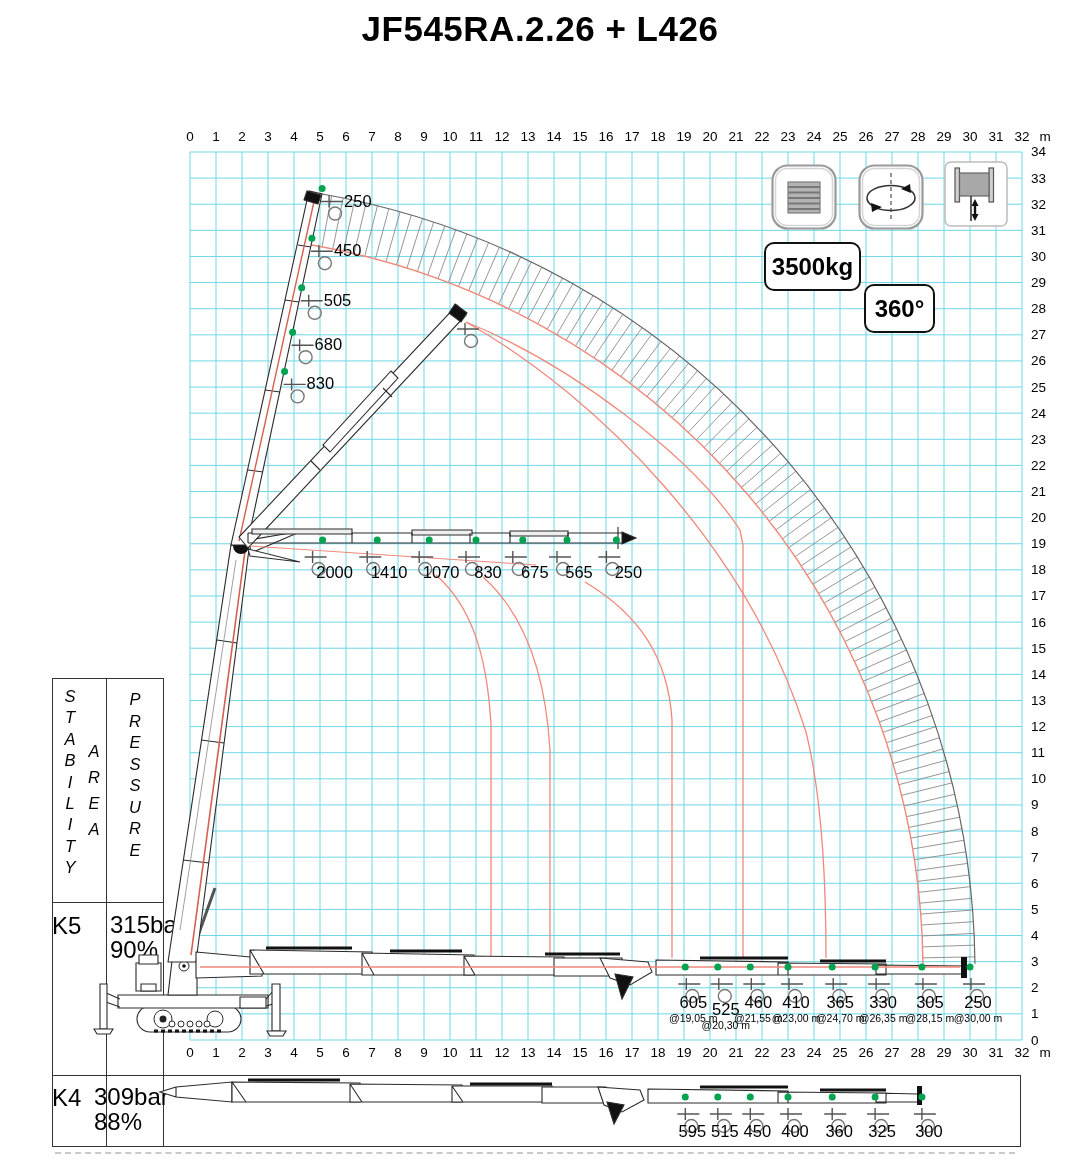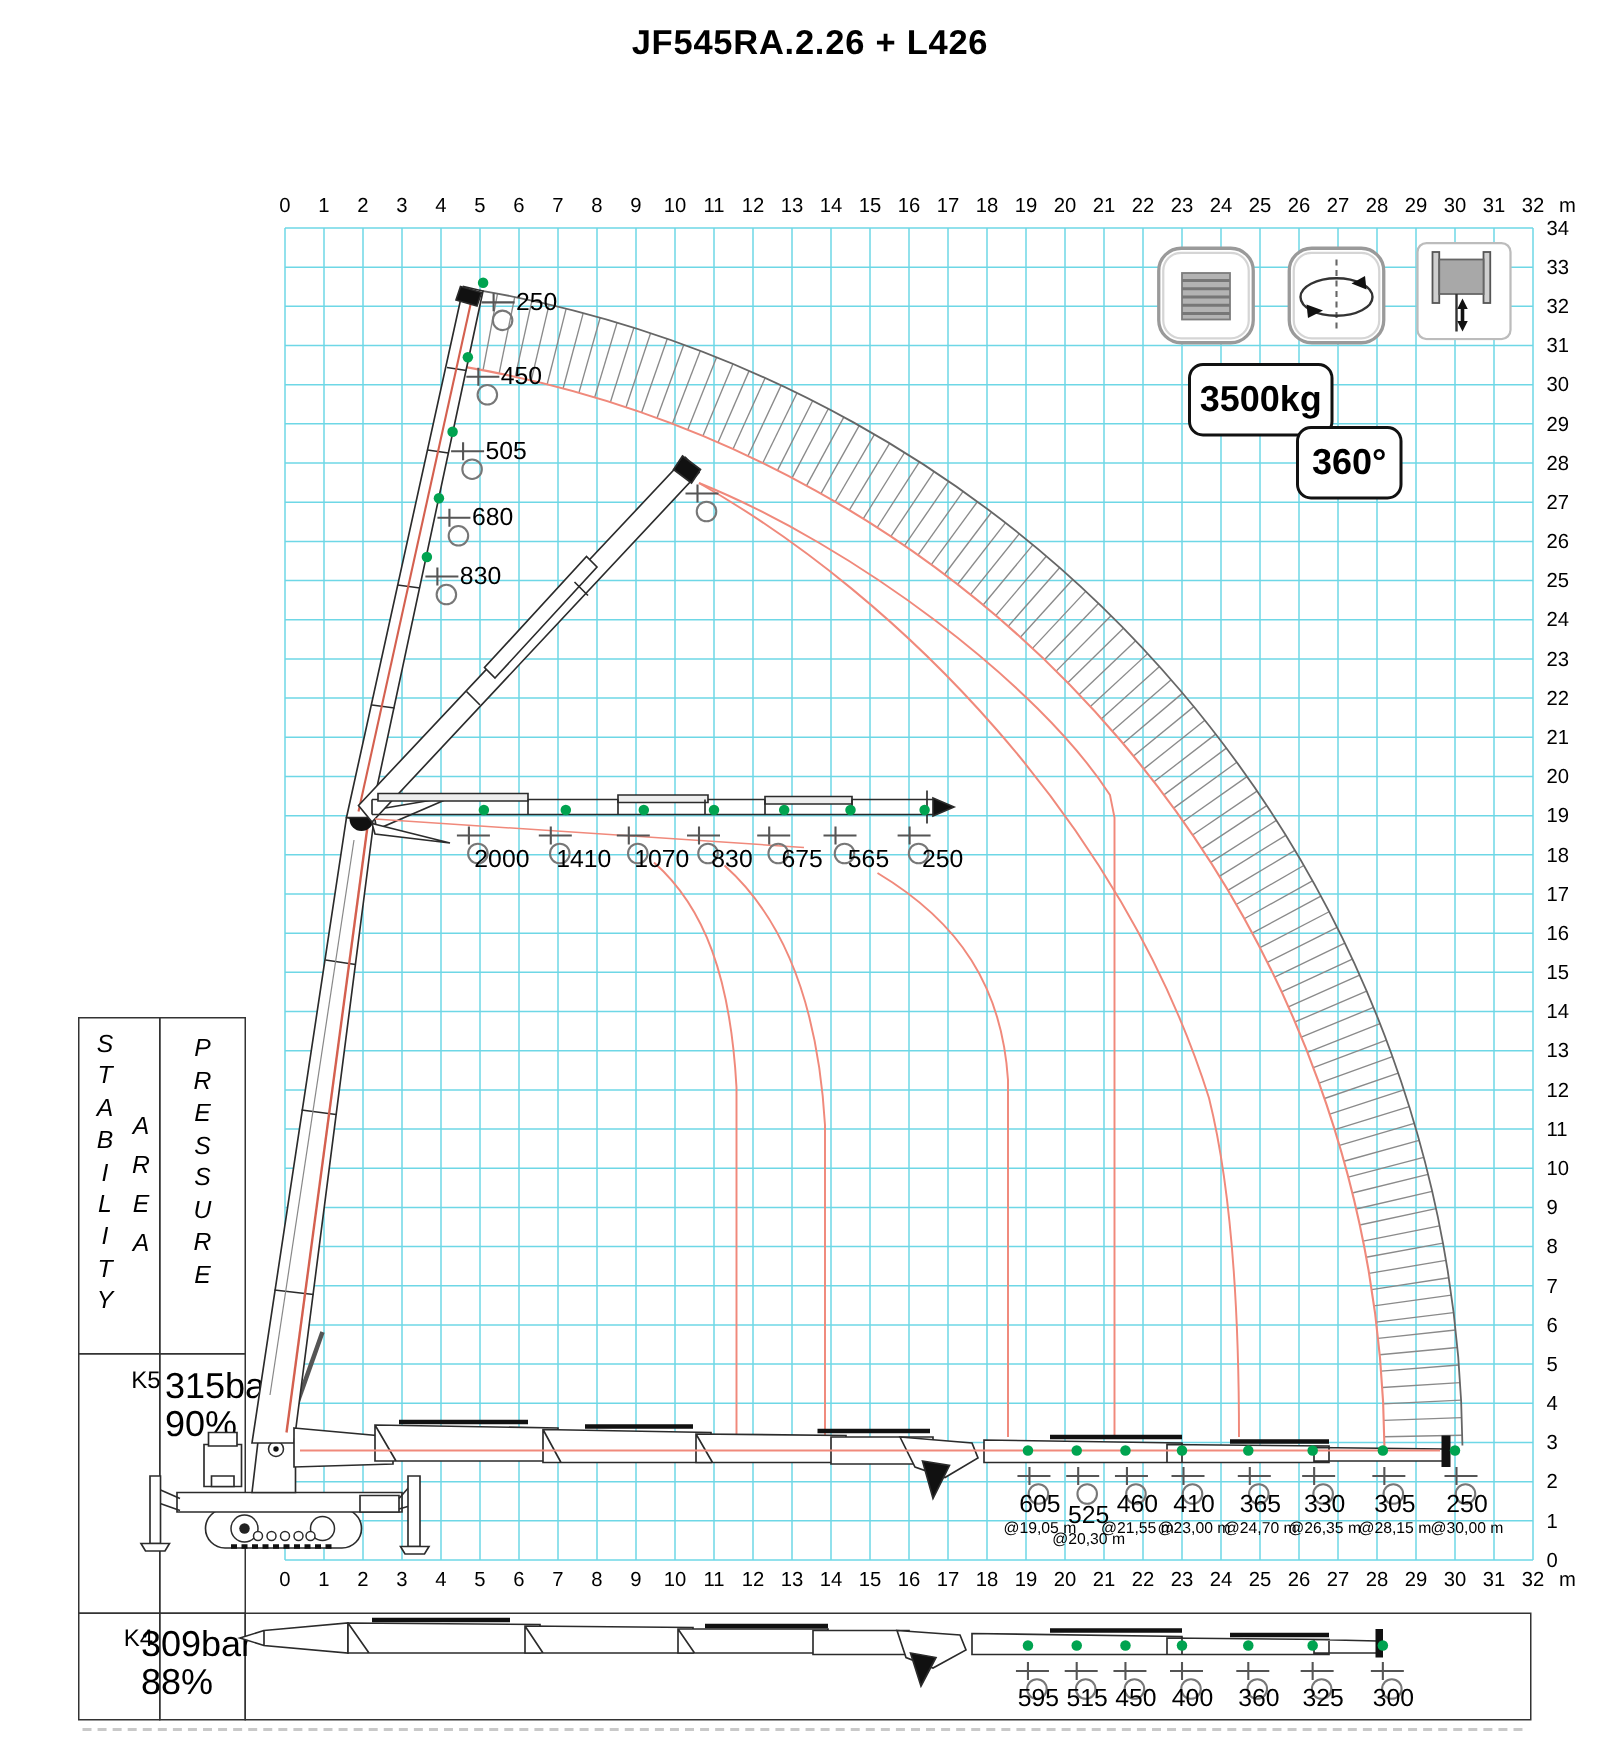--- a/index.html
+++ b/index.html
@@ -1,25 +1,25 @@
 <!DOCTYPE html>
 <html><head>
 <meta charset="utf-8">
 <style>
   html,body{margin:0;padding:0;background:#fff;}
   .page{position:relative;width:1080px;height:1163px;background:#fff;overflow:hidden;
         font-family:"Liberation Sans",sans-serif;color:#000;}
   
   .title{position:absolute;left:0;right:0;top:8px;text-align:center;z-index:5;pointer-events:none;}
-  .title div{font-size:23px;font-weight:bold;line-height:41px;letter-spacing:0.5px;}
+  .title div{font-size:35px;font-weight:bold;line-height:41px;letter-spacing:0.5px;}
   
   .cell{position:absolute;border:1.2px solid #333;box-sizing:border-box;background:transparent;z-index:1;}
   .vtxt{position:absolute;z-index:1;font-style:italic;font-size:16.5px;white-space:pre-line;text-align:center;}
   .ktxt{position:absolute;z-index:1;font-size:24px;white-space:pre-line;line-height:25px;}
-  .kkey{position:absolute;z-index:1;font-size:16px;text-align:right;}
+  .kkey{position:absolute;z-index:1;font-size:24px;text-align:left;}
   
   #chart-svg{position:absolute;left:0;top:0;z-index:2;pointer-events:none;}
   
   .badge{position:absolute;z-index:6;border:2.5px solid #111;border-radius:10px;background:#fff;
          display:flex;align-items:center;justify-content:center;font-size:24px;font-weight:bold;}
   .iconbox{position:absolute;z-index:6;}
   .dashline{position:absolute;z-index:1;border-top:2px dashed #c9c9c9;}
 </style>
 </head>
 <body>
@@ -573,20 +573,20 @@
       <rect x="11" y="7" width="4.5" height="34" fill="#cfcfcf" stroke="#555" stroke-width="1.2"></rect>
       <rect x="45" y="7" width="4.5" height="34" fill="#cfcfcf" stroke="#555" stroke-width="1.2"></rect>
       <rect x="15.5" y="12" width="29.5" height="23" fill="#a8a8a8" stroke="#666" stroke-width="1.2"></rect>
       <line x1="27" y1="35" x2="27" y2="60" stroke="#333" stroke-width="1.6"></line>
       <line x1="31" y1="44" x2="31" y2="54" stroke="#111" stroke-width="2.4"></line>
       <polygon points="31,38 27.5,45 34.5,45" fill="#111"></polygon>
       <polygon points="31,60 27.5,53 34.5,53" fill="#111"></polygon>
     </svg>
   </div>
 
-  <div class="badge" style="left:792px;top:242px;width:93px;height:45px;">
+  <div class="badge" style="left:764px;top:242px;width:93px;height:45px;">
     <span>3500kg</span>
   </div>
   <div class="badge" style="left:864px;top:242px;width:67px;height:45px;margin-top:42px;">
     <span>360°</span>
   </div>
 
 </div>
 
 </body></html>

